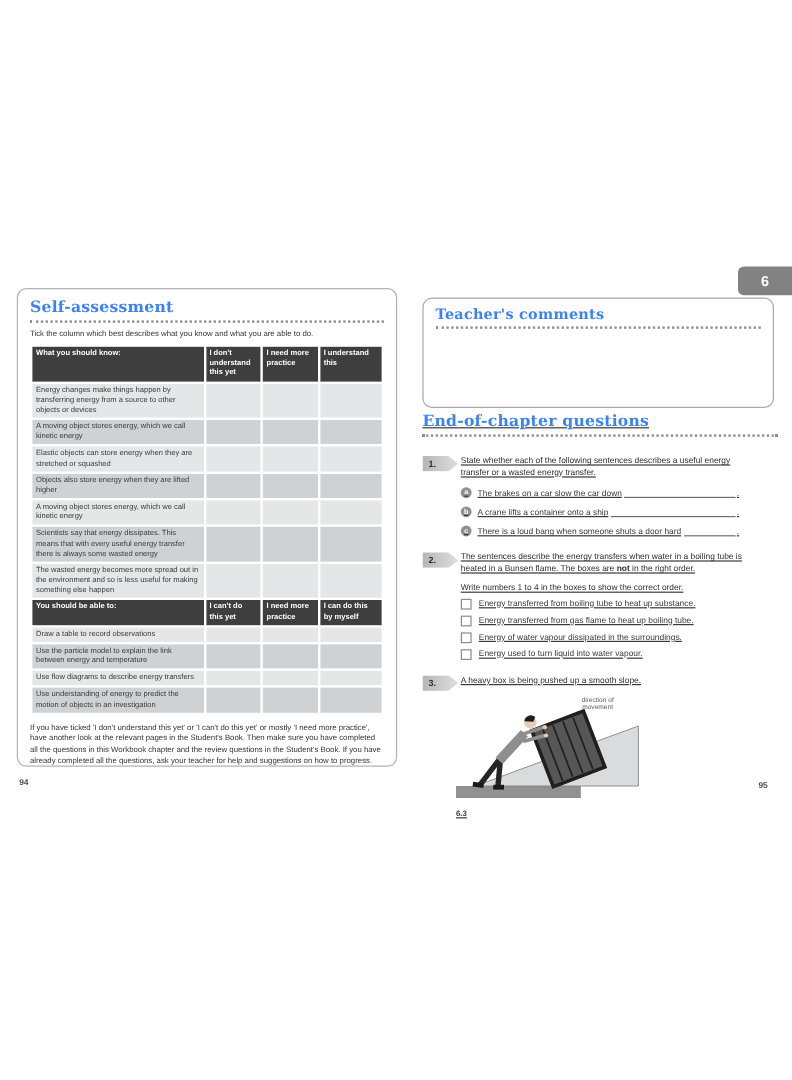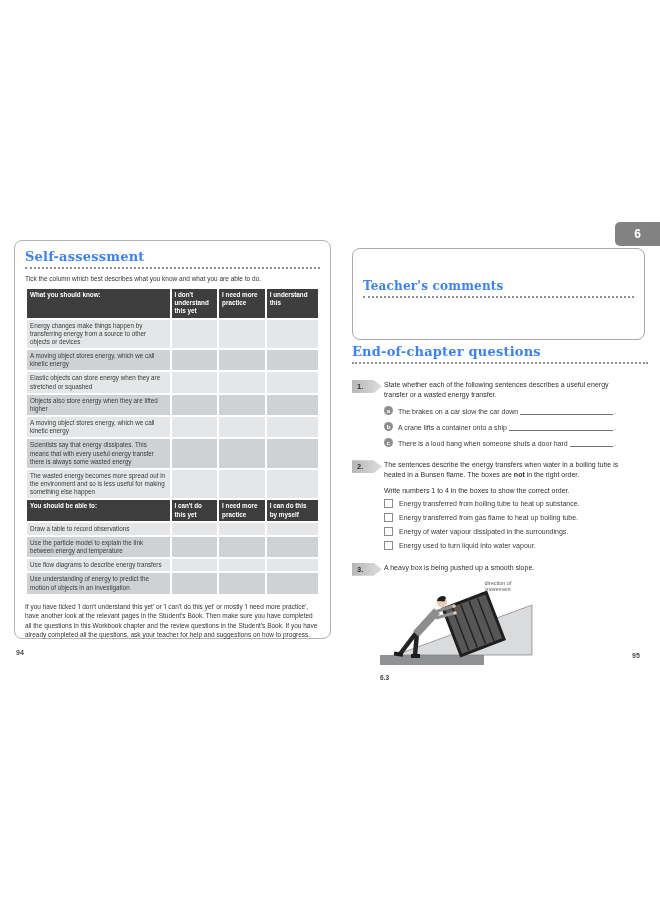--- a/index.html
+++ b/index.html
@@ -24,22 +24,22 @@
   .pagenum { position:absolute; font-size:7px; font-weight:bold; color:#4a4a4a; }
   .pn-left { left:16px; top:649px; }
   .pn-right { left:632px; top:652px; }
 
   
   .chapter-tab { position:absolute; left:615px; top:222px; width:45px; height:24px; background:#828282;
                  border-radius:5px 0 0 5px; color:#fff; font-weight:bold; font-size:12px;
                  display:flex; align-items:center; justify-content:center; }
   .tc-box { position:absolute; left:352px; top:248px; width:293px; height:92px;
             border:1px solid #a9a9a9; border-radius:8px; padding:6px 10px; background:#fff; }
-  .tc-title { font-size:12px;margin-top:24px; }
-  .eoc { position:absolute; left:352px; top:344px; width:296px; }
+  .tc-title { font-size:12px; }
+  .eoc { position:absolute; left:352px; top:344px; width:296px;text-decoration:underline; }
   .eoc-title { font-size:13px; }
   .q { position:relative; padding-left:32px; margin-top:13px; }
   .q-marker { position:absolute; left:0; top:0; width:30px; height:13px; line-height:13px;
               background:linear-gradient(90deg,#b6b6b6,#dedede);
               clip-path:polygon(0 0, 72% 0, 100% 50%, 72% 100%, 0 100%);
               font-size:7.5px; font-weight:bold; color:#2e2e2e; padding-left:5px; }
   .q-text { font-size:7px; line-height:1.38; color:#2f2f2f; max-width:245px; }
   .q-parts { margin-top:6px; }
   .q-part { display:flex; align-items:flex-end; width:232px; margin-top:7px; font-size:7px; }
   .letter-circle { flex:0 0 auto; width:9px; height:9px; border-radius:50%; background:#8f8f8f; color:#fff;

